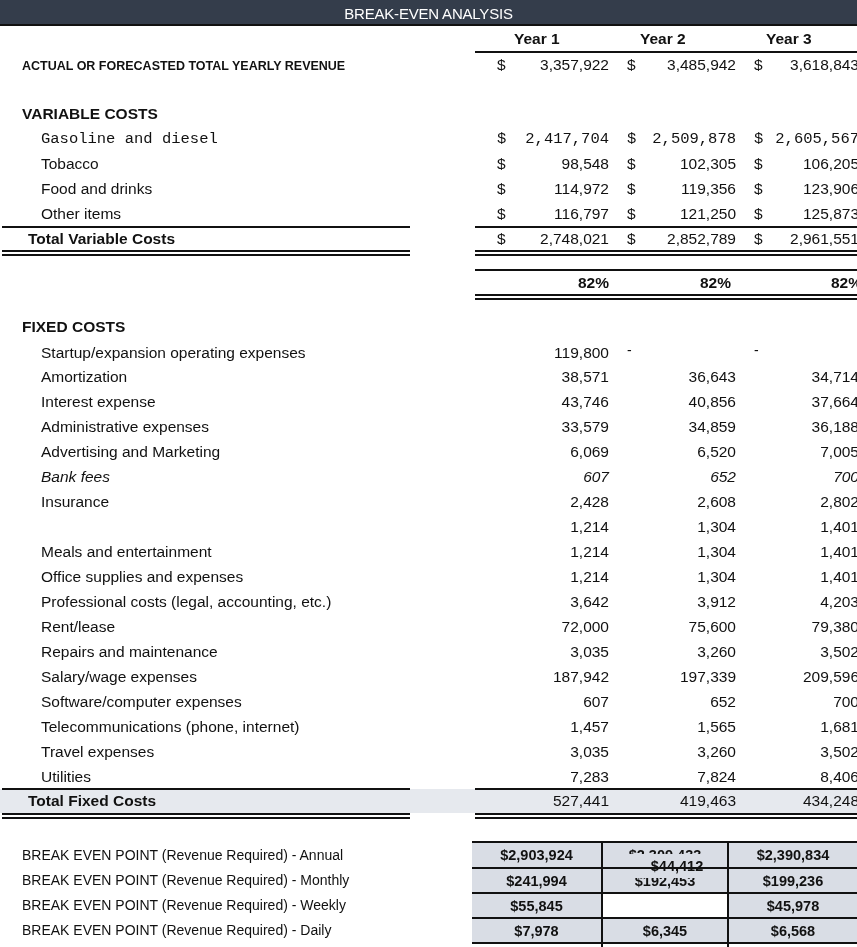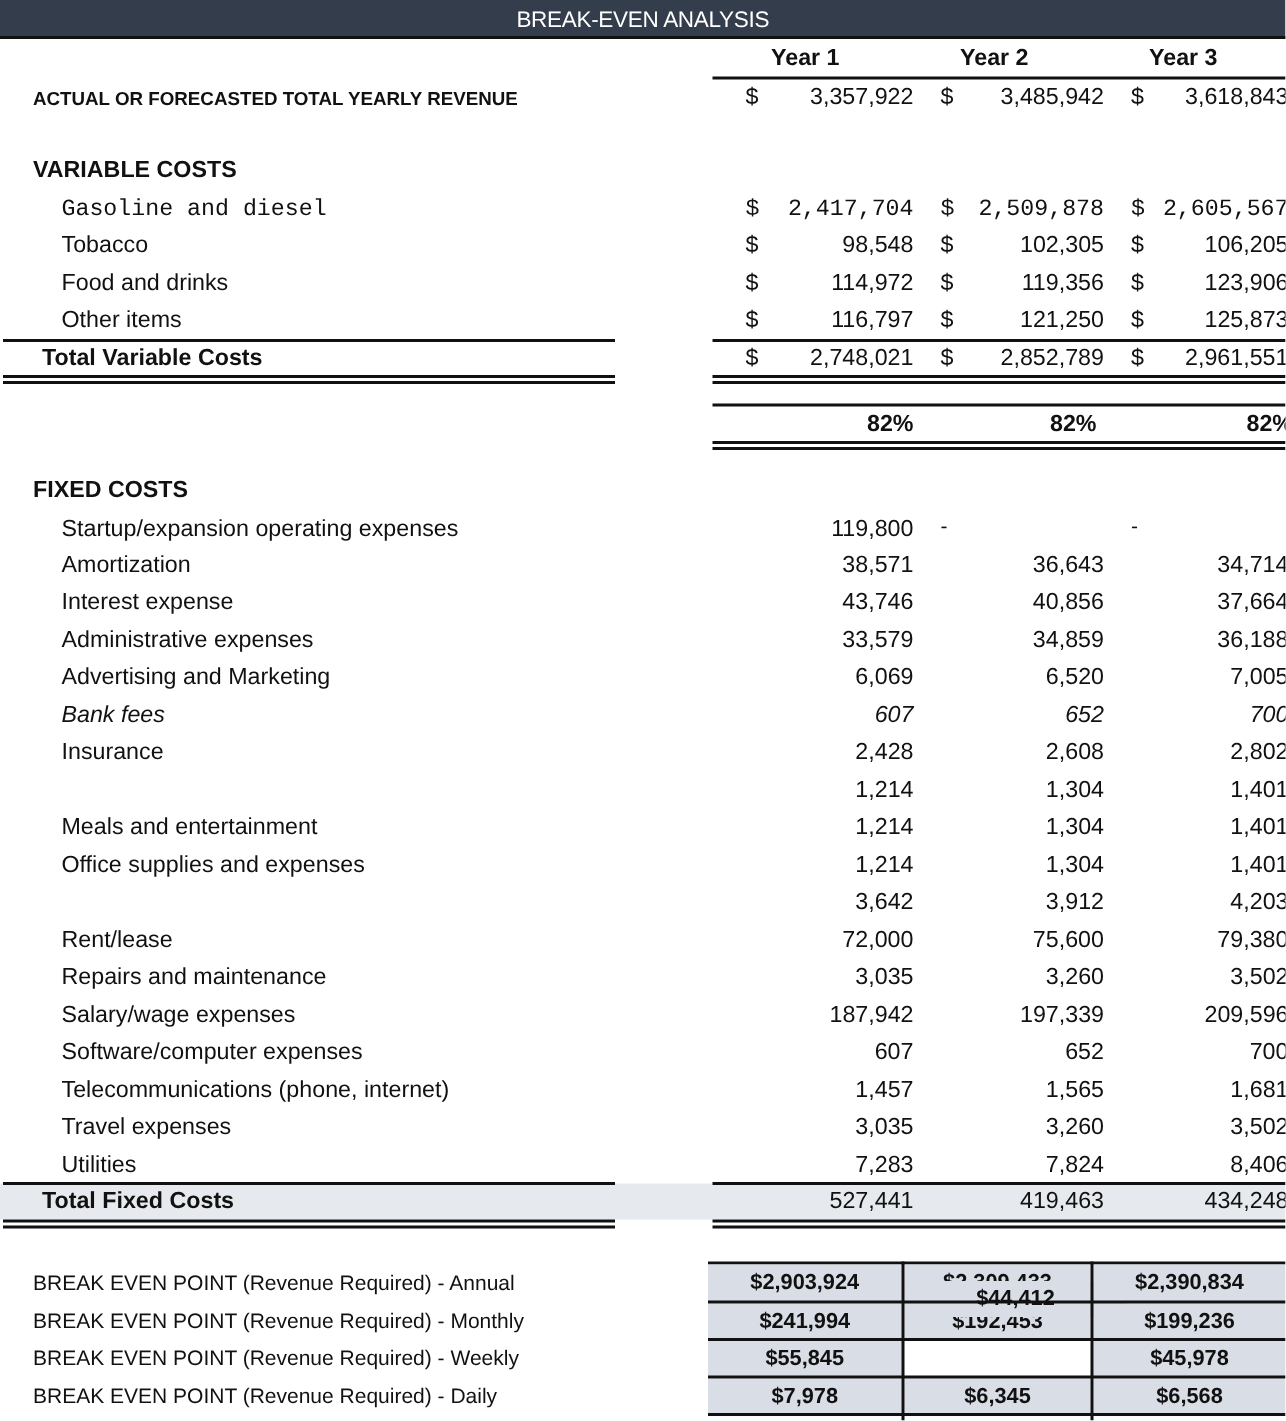--- a/index.html
+++ b/index.html
@@ -166,20 +166,21 @@
   <span class="num n2">1,304</span>
   <span class="num n3">1,401</span>
 </div>
 <div class="row" style="top:565px;">
   <span class="lbl">Office supplies and expenses</span>
   <span class="num n1">1,214</span>
   <span class="num n2">1,304</span>
   <span class="num n3">1,401</span>
 </div>
 <div class="row" style="top:590px;">
+  <span class="lbl">Professional costs (legal, accounting, etc.)</span>
   <span class="num n1">3,642</span>
   <span class="num n2">3,912</span>
   <span class="num n3">4,203</span>
 </div>
 <div class="row" style="top:615px;">
   <span class="lbl">Rent/lease</span>
   <span class="num n1">72,000</span>
   <span class="num n2">75,600</span>
   <span class="num n3">79,380</span>
 </div>

